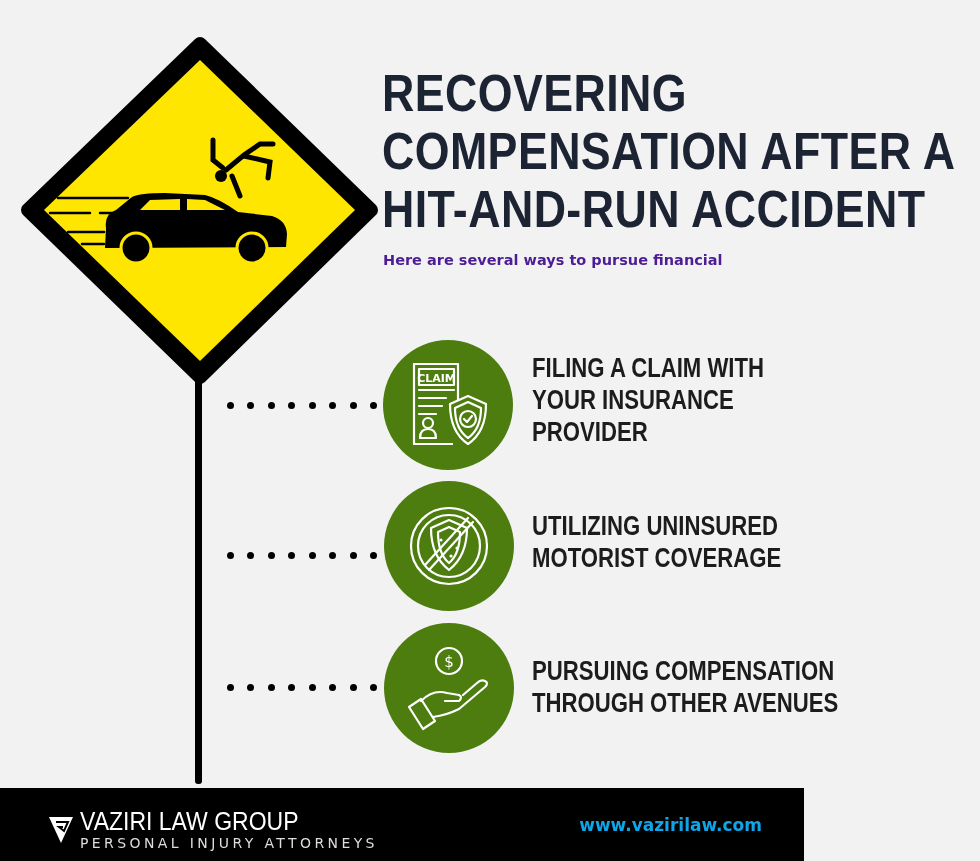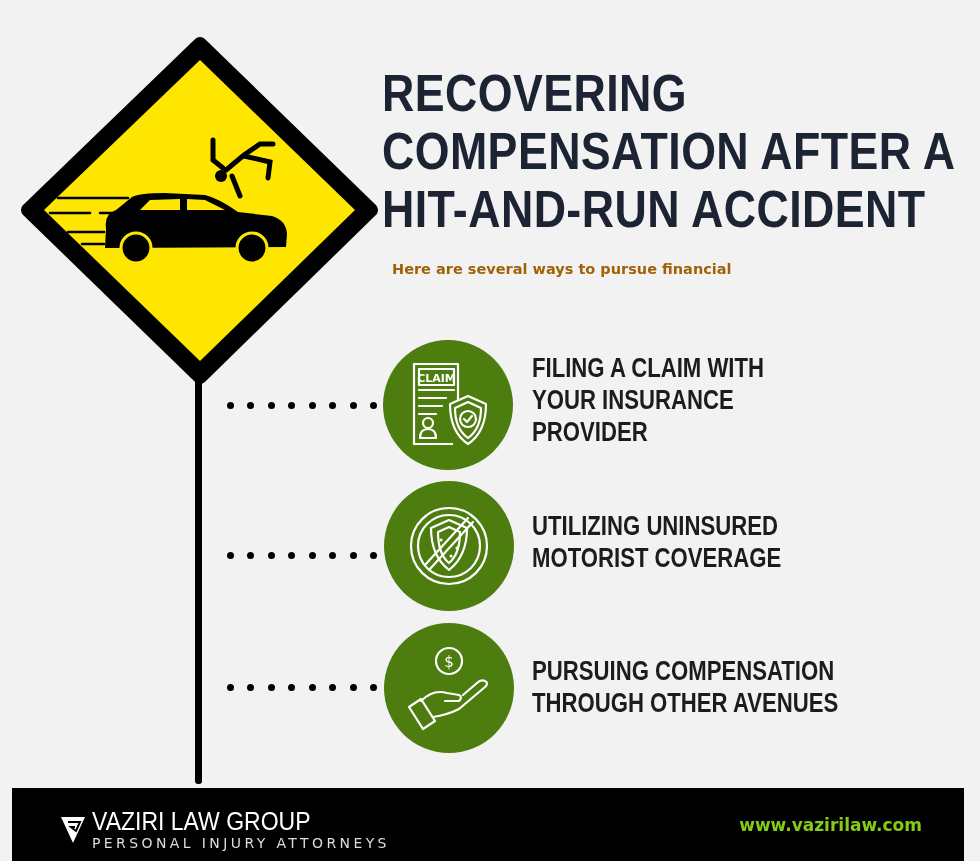--- a/index.html
+++ b/index.html
@@ -14,39 +14,39 @@
     position: absolute; left: 382px; top: 64px; width: 560px;
     font-family: "Liberation Sans", sans-serif; font-weight: 700;
     font-size: 52px; line-height: 58px; color: #1c2333;
     letter-spacing: 0.5px; transform: scaleX(0.86); transform-origin: left top;
     margin: 0;
   }
   .title span { display: block; white-space: nowrap; }
   .subtitle {
     position: absolute; left: 383px; top: 250px; width: 360px;
     font-family: "DejaVu Sans", sans-serif; font-size: 14.5px; line-height: 21px;
-    color: #a16207; font-weight: 600; margin: 9px;
+    color: #4c1d95; font-weight: 600; margin: 0;
   }
   .dots { position: absolute; left: 227px; width: 150px; height: 8px; display: flex; justify-content: space-between; }
   .dots i { display: block; width: 7px; height: 7px; border-radius: 50%; background: #000; }
   .circle {
     position: absolute; width: 130px; height: 130px; border-radius: 50%;
     background: #4d7c0f; display: flex; align-items: center; justify-content: center;
   }
   .item-text {
     position: absolute; left: 532px;
     font-family: "Liberation Sans", sans-serif; font-weight: 700; font-size: 27px; line-height: 32px;
     color: #1c1c1c; transform: scaleX(0.82); transform-origin: left top; white-space: nowrap;
   }
   .item-text span { display: block; }
-  .footer { position: absolute; left: 12px; top: 788px; width: 952px; height: 73px; background: #000; }
+  .footer { position: absolute; left: 0; top: 788px; width: 804px; height: 73px; background: #000; }
   .logo { position: absolute; left: 48px; top: 20px; display: flex; align-items: center; }
   .logo-name { color: #fff; font-family: "Liberation Sans", sans-serif; font-size: 25px; line-height: 26px; letter-spacing: 0px; transform: scaleX(0.92); transform-origin: left; }
   .logo-tag { color: #ddd; font-family: "DejaVu Sans", sans-serif; font-size: 14px; letter-spacing: 3.4px; margin-top: 1px; }
-  .url { position: absolute; right: 42px; top: 27px; color: #84cc16; font-family: "DejaVu Sans", sans-serif; font-weight: 700; font-size: 17px; }
+  .url { position: absolute; right: 42px; top: 27px; color: #0ea5e9; font-family: "DejaVu Sans", sans-serif; font-weight: 700; font-size: 17px; }
 </style>
 </head>
 <body>
 
 <svg class="sign" viewBox="0 0 400 400" width="400" height="400">
   <polygon points="200,44 371,210 200,377 28,210" fill="#000" stroke="#000" stroke-width="14" stroke-linejoin="round"></polygon>
   <polygon points="200,60 355,210 200,361 44,210" fill="#ffe600"></polygon>
 
   <g stroke="#000" stroke-width="2.5" stroke-linecap="round">
     <line x1="58" y1="198" x2="128" y2="198"></line>

